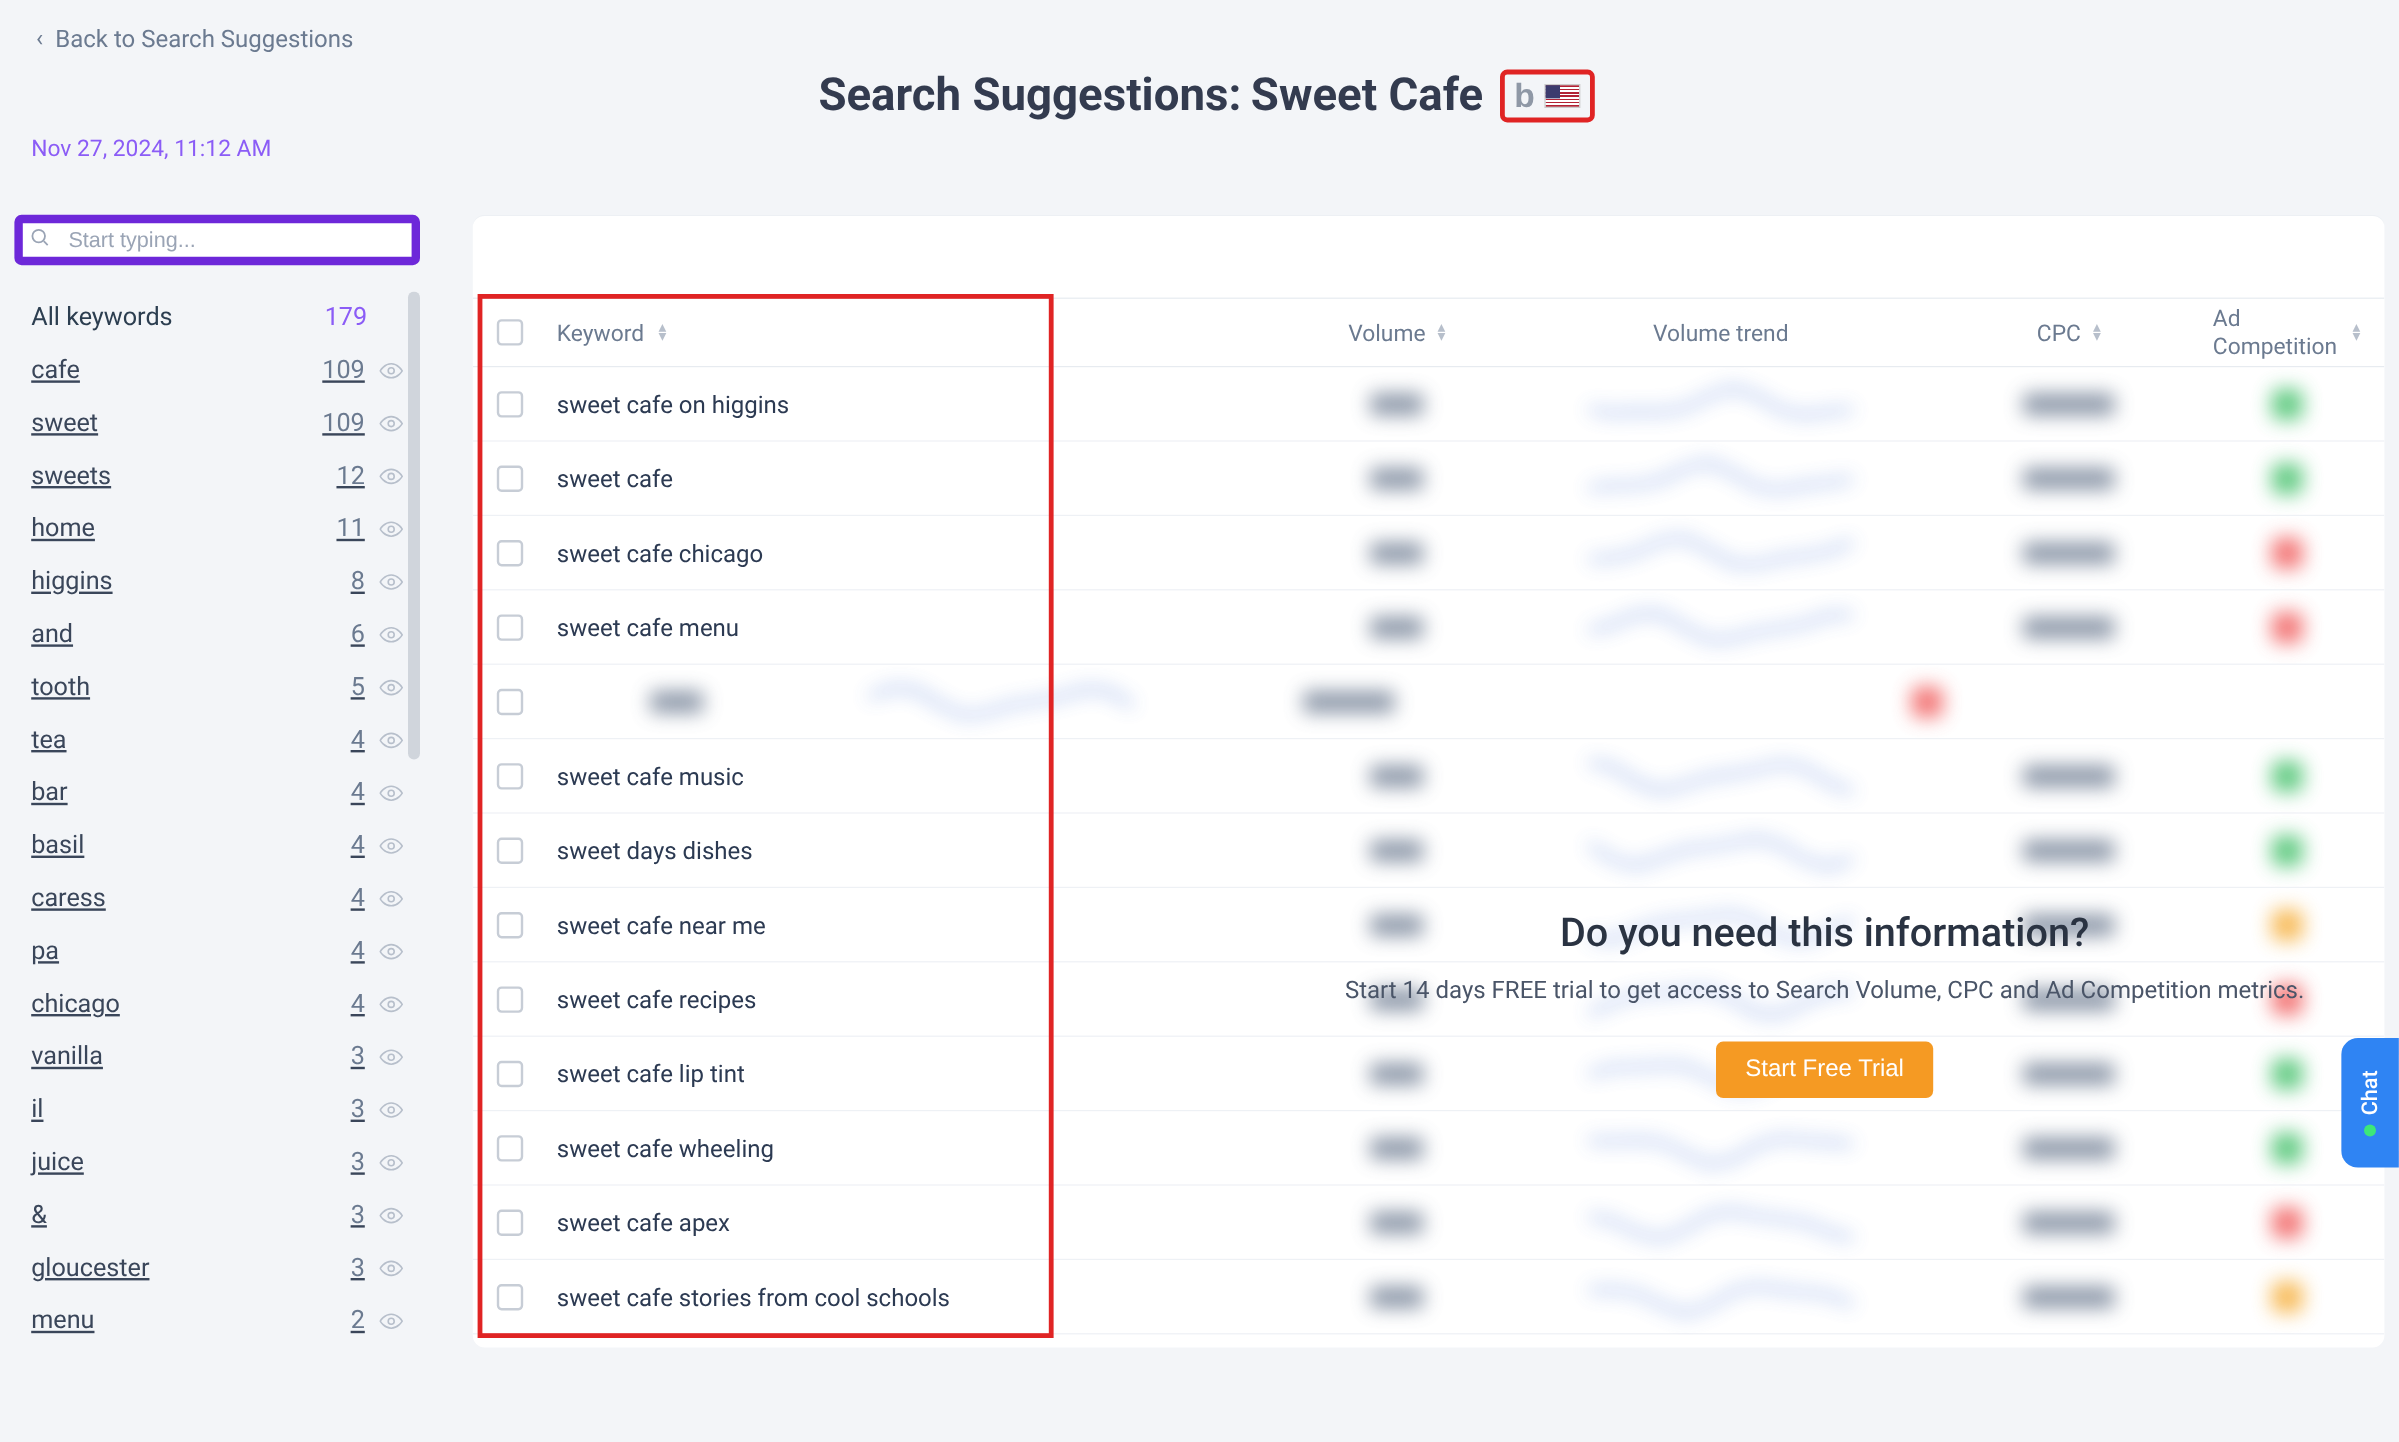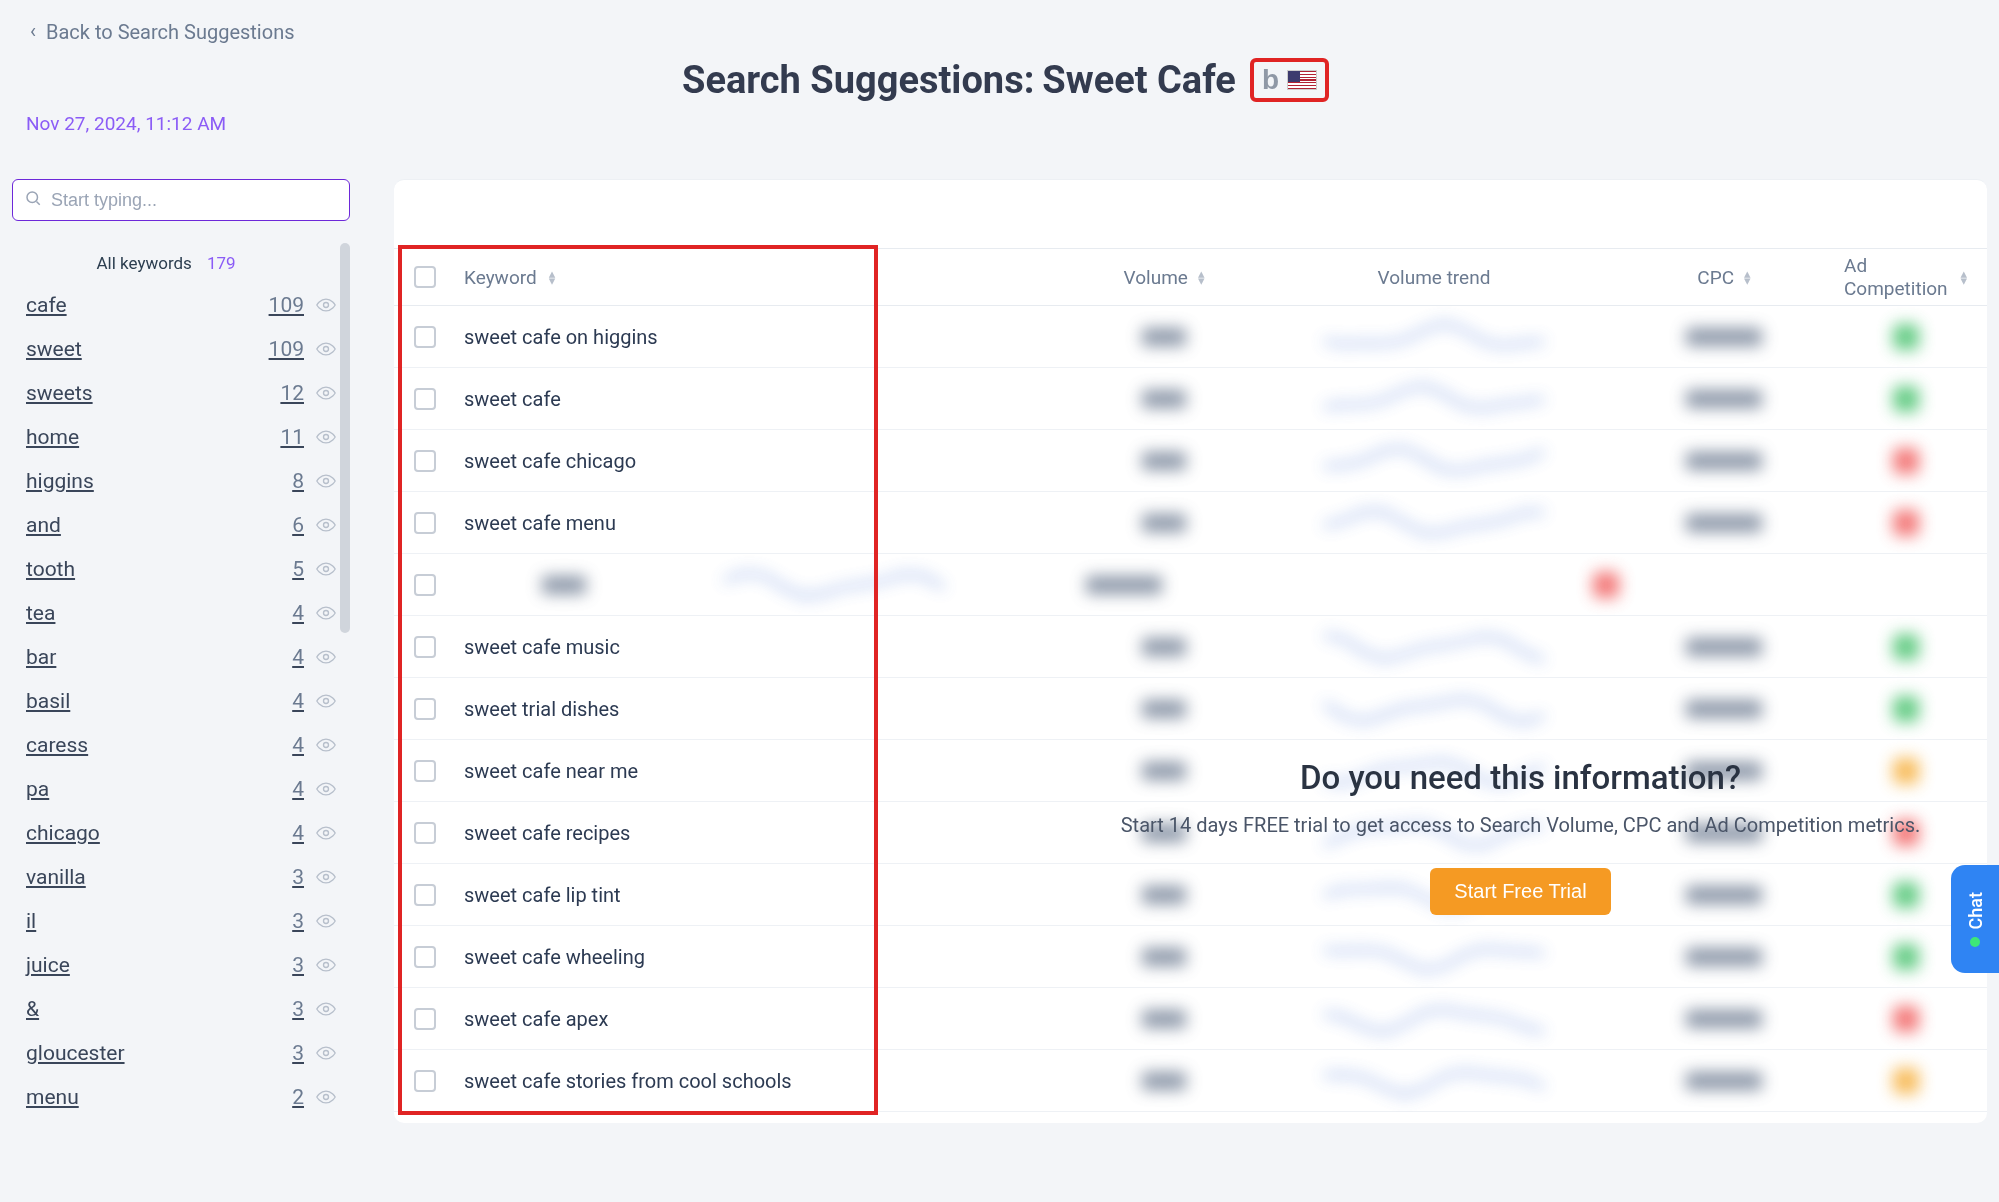--- a/index.html
+++ b/index.html
@@ -76,21 +76,21 @@
 
   
   .sidebar { width: 338px; flex: 0 0 338px; }
   .search-wrap {
     position: relative;
     margin-bottom: 22px;
   }
   .search-input {
     width: 100%;
     height: 42px;
-    border: 1px solid #6d28d9;
+    border: 7px solid #6d28d9;
     border-radius: 6px;
     padding: 0 12px 0 38px;
     font-size: 18px;
     color: #2c3e50;
     background: #fff;
   }
   .search-input::placeholder { color: #9aa4b5; }
   .search-wrap .mag {
     position: absolute; left: 12px; top: 50%; transform: translateY(-50%);
     color: #9aa4b5; font-size: 18px;
@@ -101,23 +101,23 @@
     height: 880px;
     overflow: hidden;
   }
   .kw-scrollbar {
     position: absolute; right: 0; top: 0;
     width: 10px; height: 390px;
     background: #d0d5dc;
     border-radius: 5px;
   }
   .all-kw-row {
-    display: flex; align-items: center; justify-content: center;
+    display: flex; align-items: center; justify-content: space-between;
     padding: 10px 22px 10px 14px;
-    font-size: 17px;
+    font-size: 21px;
     color: #2c3e50;
     gap: 15px;
   }
   .all-kw-row .count { color: #8b5cf6; margin-right: 22px; }
 
   .kw-row {
     display: flex; align-items: center;
     padding: 10px 14px;
     font-size: 21px;
     color: #3a465a;
@@ -688,21 +688,21 @@
               </div>
               <div class="col-adc">
                 <span class="faux-cell faux-adc" style="background: rgb(47, 186, 90);"></span>
               </div>
             </div>
             <div class="data-row">
               <div class="col-check">
                 <span class="checkbox"></span>
               </div>
               <div class="col-keyword">
-                <span class="kw-text">sweet trial dishes</span>
+                <span class="kw-text">sweet days dishes</span>
               </div>
               <div class="col-volume">
                 <span class="faux-cell faux-vol"></span>
               </div>
               <div class="col-trend">
                 <span class="faux-cell faux-trend"><svg viewBox="0 0 220 32">
                     <polyline fill="none" stroke="#4f7bd9" stroke-width="3" points="0,10.3 20,23.6 40,28.7 60,22.0 80,15.0 100,12.9 120,9.5 140,5.7 160,10.9 180,23.8 200,29.5 220,22.3"></polyline>
                   </svg></span>
               </div>
               <div class="col-cpc">

